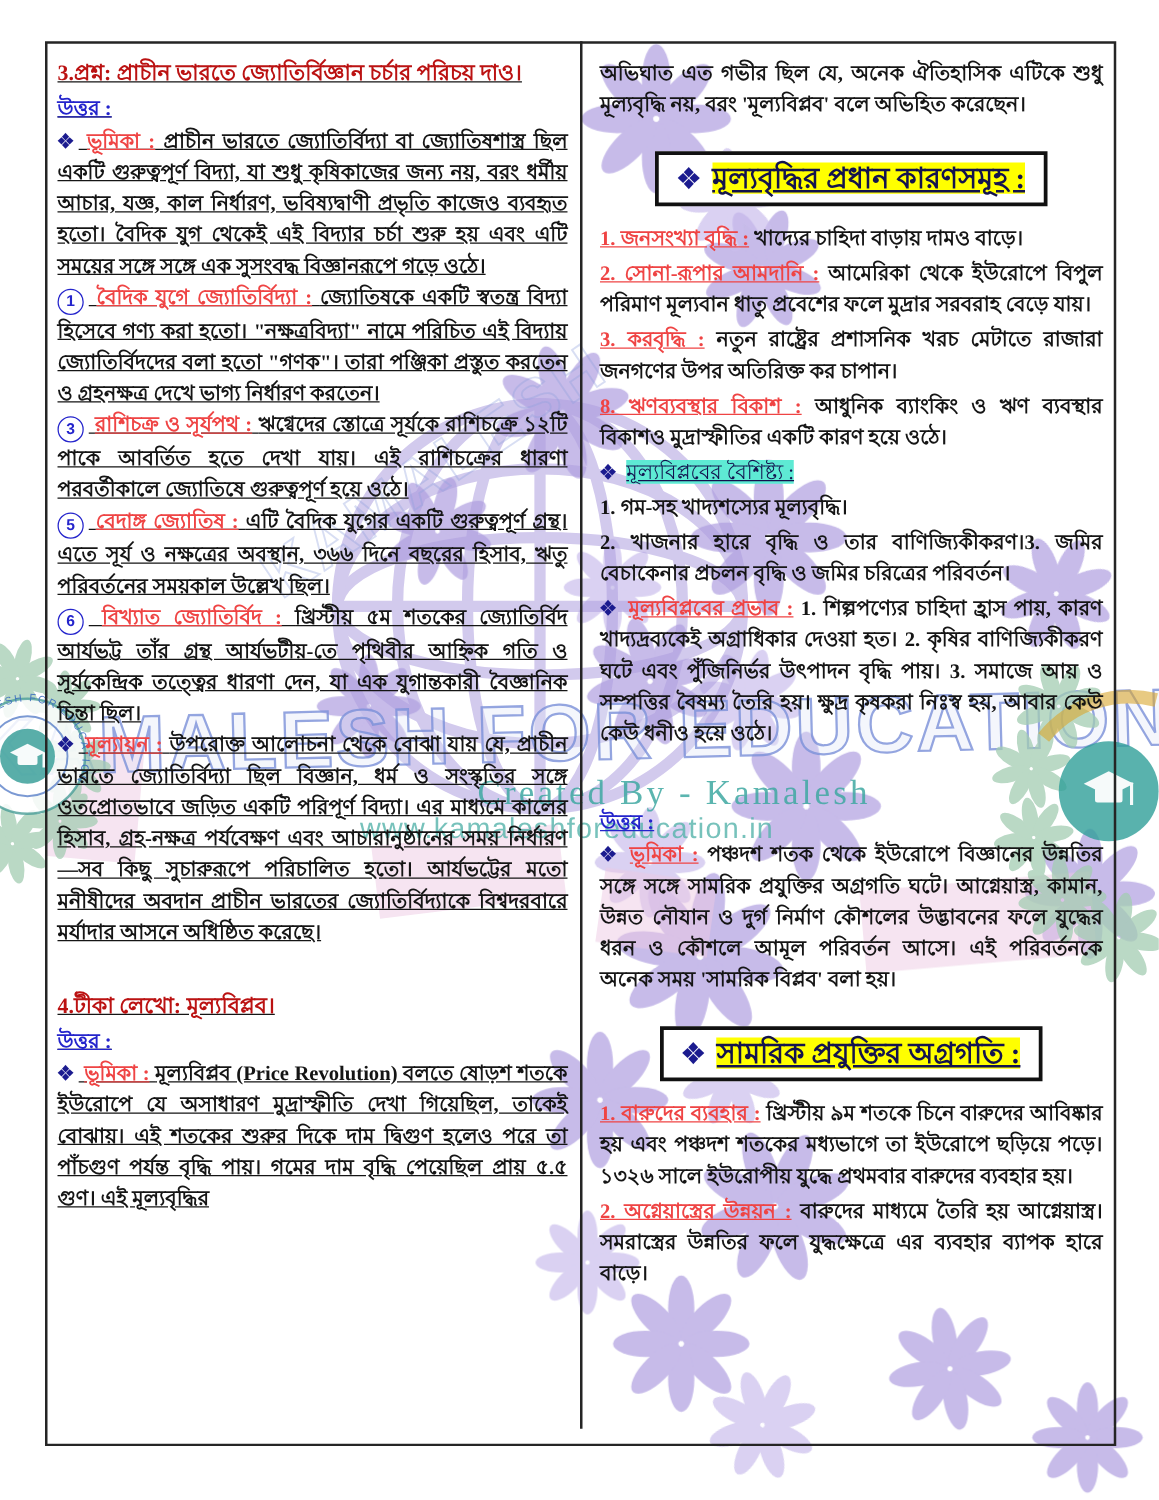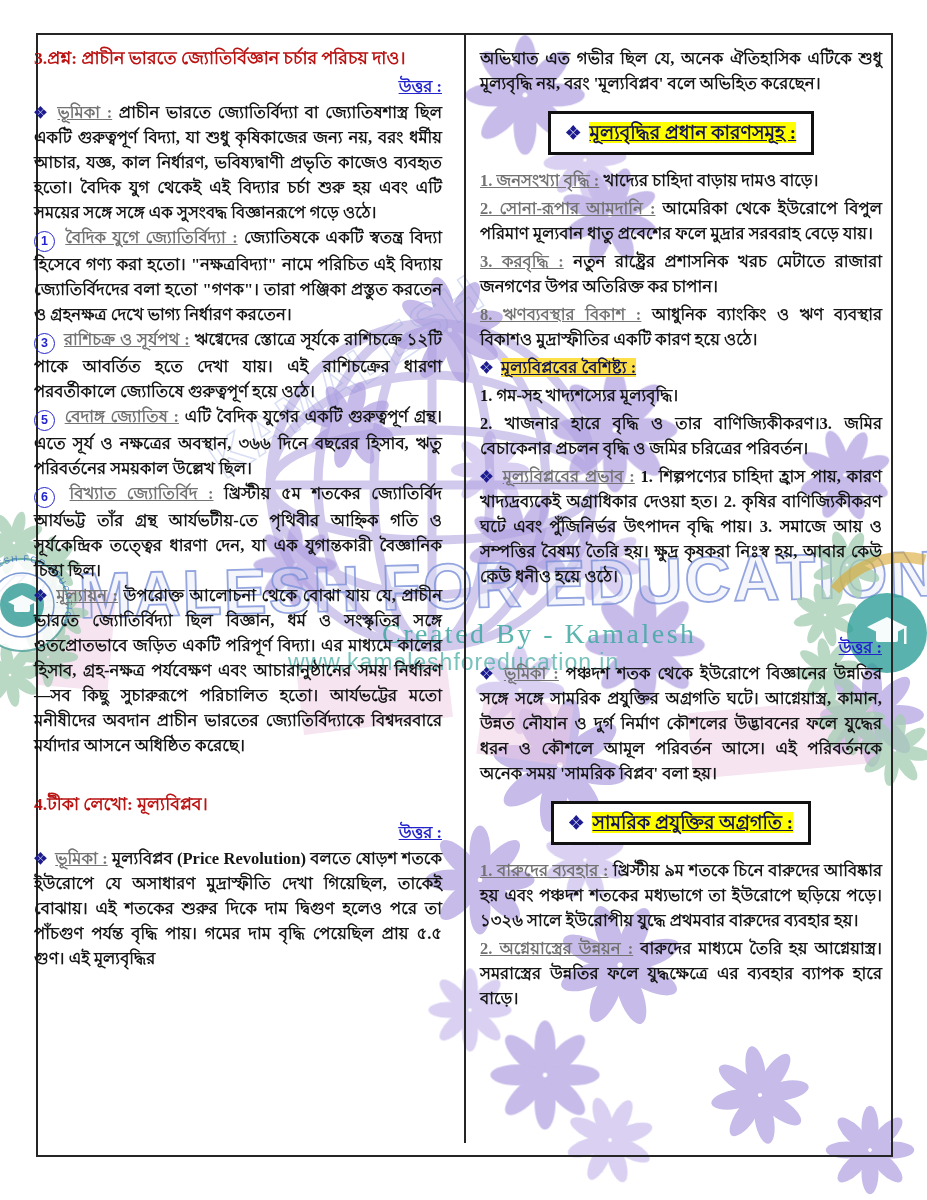--- a/index.html
+++ b/index.html
@@ -15,46 +15,46 @@
     position:absolute; left:36px; top:33px; width:853px; height:1120px;
     border:2px solid #252525; z-index:1;
   }
   .divider { position:absolute; left:464px; top:33px; width:2px; height:1110px; background:#252525; z-index:2; }
   
   .col {
     position:absolute; top:46px; z-index:3;
     font-size:16.5px; line-height:25px; color:#151515;
     font-weight:600; text-align:justify;
   }
-  .col-left  { left:34px;  width:408px; }
+  .col-left  { left:46px;  width:408px;text-decoration:underline; }
   .col-right { left:480px; width:402px; }
   p { margin:0; }
   .q-title { color:#bb1212; font-weight:700; font-size:17.5px; text-align:left; margin-bottom:3px; }
-  .ans-label { color:#2424cc; font-weight:700; text-decoration:underline; text-align:right; margin-bottom:1px; }
-  .blue-head { color:#737373; font-weight:700; text-decoration:underline;margin-top:44px; }
+  .ans-label { color:#2424cc; font-weight:700; text-decoration:underline; text-align:left; margin-bottom:1px; }
+  .blue-head { color:#ef4444; font-weight:700; text-decoration:underline;margin-top:44px; }
   .diamond { color:#1b1b8f; font-weight:700; text-decoration:none; display:inline-block; margin-right:4px; }
   .circle-num {
     display:inline-block; width:19px; height:19px; line-height:18px; text-align:center;
     border:1.6px solid #2424cc; border-radius:50%; color:#2424cc;
     font-size:12.5px; font-weight:700; margin-right:4px; vertical-align:-2px;
     font-family:"Liberation Sans","DejaVu Sans",sans-serif;
   }
   .gap-lg { height:34px; }
   .gap-md { height:12px; }
   .cause-item, .feature-item, .mil-item { margin-top:3px; }
   
   .box-row { display:flex; justify-content:center; margin:15px 0 13px 0; }
   .head-box {
     border:3.5px solid #111; padding:6px 15px 7px 15px;
-    font-size:19px; font-weight:700; text-align:center; background:#fff;
+    font-size:23px; font-weight:700; text-align:center; background:#fff;margin-top:10px;
   }
   .hl {
     background:#ffff00; color:#13134e; text-decoration:underline; font-weight:700;
   }
-  .hl-inline { background:#fde047; color:#13134e; text-decoration:underline; font-weight:700;margin-top:12px; }
+  .hl-inline { background:#5eead4; color:#13134e; text-decoration:underline; font-weight:400;margin-top:12px; }
 </style>
 </head>
 <body>
 
 <div class="page">
 
   <svg class="wm" viewBox="0 0 927 1200" xmlns="http://www.w3.org/2000/svg" aria-hidden="true">
     <defs>
       <g id="rosette">
         <g transform="rotate(0)">

